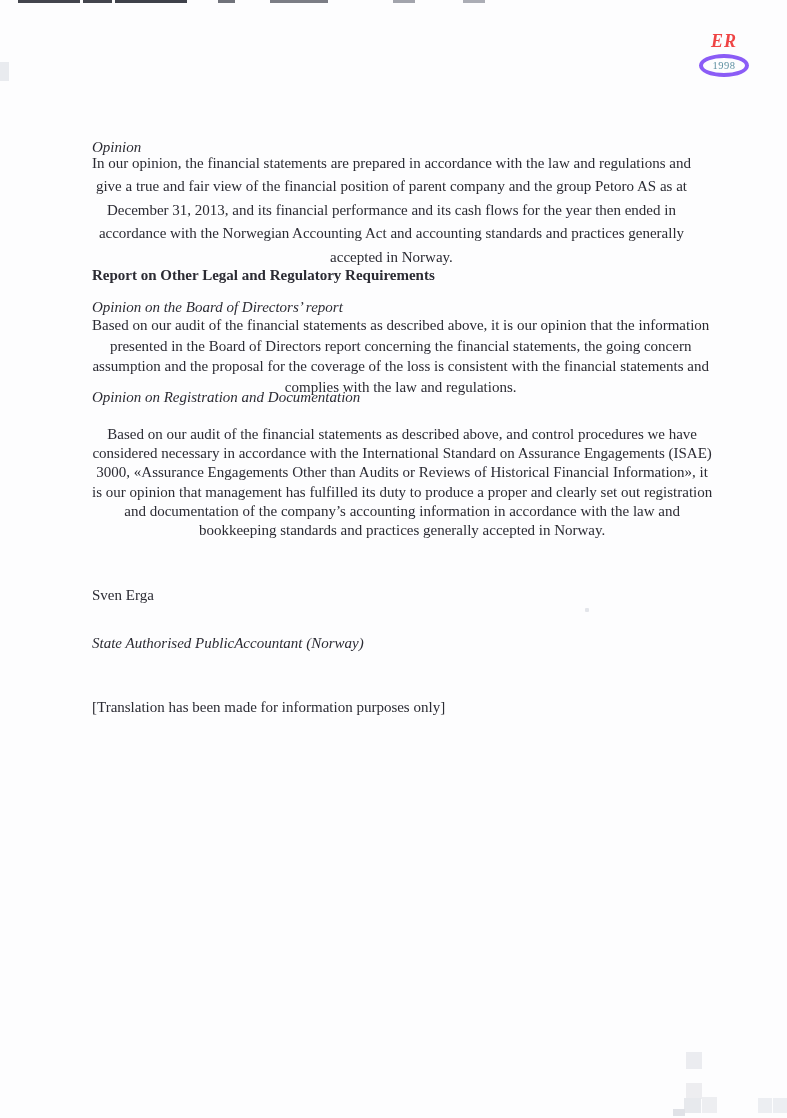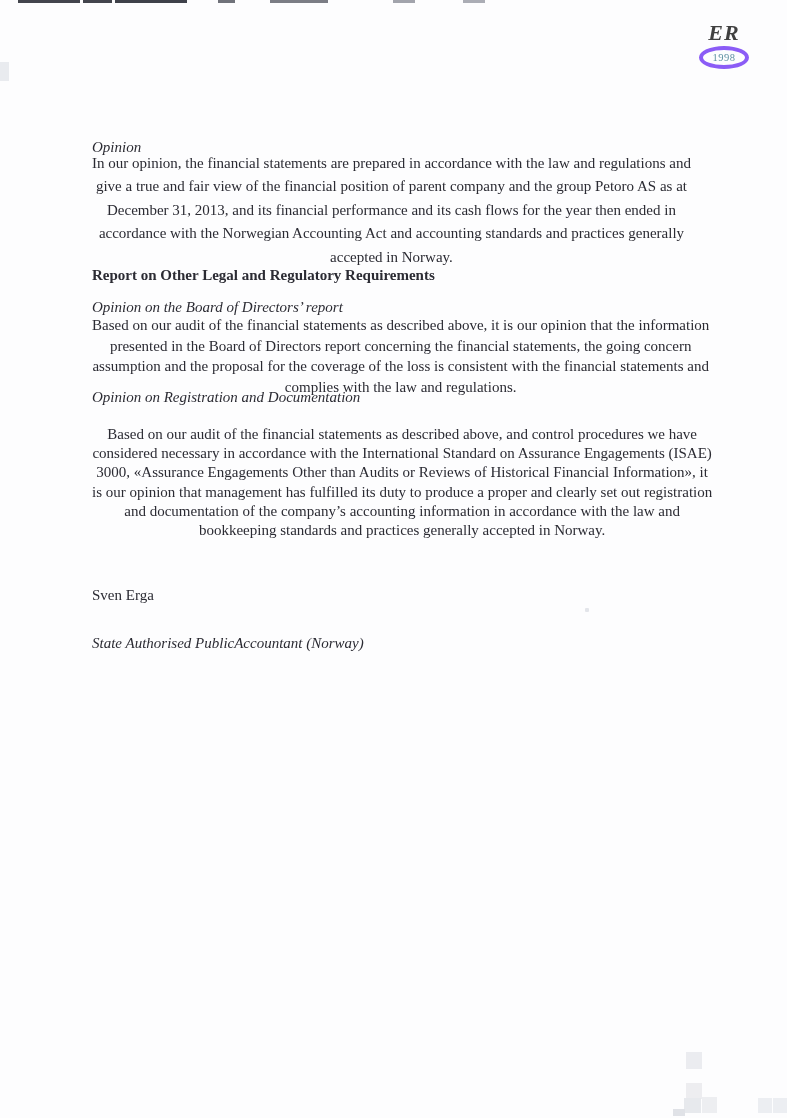--- a/index.html
+++ b/index.html
@@ -27,22 +27,23 @@
   .bsq-b{left:686px;top:1083px;width:16px;height:16px;background:#ededf0;}
   .bsq-c{left:684px;top:1098px;width:17px;height:15px;background:#e7e9ed;}
   .bsq-d{left:702px;top:1097px;width:15px;height:16px;background:#edeef1;}
   .bsq-e{left:673px;top:1109px;width:12px;height:7px;background:#e0e2e7;}
   .bsq-f{left:758px;top:1098px;width:14px;height:15px;background:#eceef2;}
   .bsq-g{left:773px;top:1098px;width:14px;height:15px;background:#eceef2;}
   
   .logo{position:absolute;left:696px;top:22px;width:56px;text-align:center;}
   .logo-monogram{
     font-style:italic;font-weight:bold;
-    font-size:22px;line-height:22px;letter-spacing:1px;
-    color:#404040;
+    font-size:18px;line-height:22px;letter-spacing:1px;
+    color:#ef4444;
+    margin-top:8px;
   }
   .logo-year{
     margin:2px auto 0;
     width:42px;height:15px;
     border:4px solid #8b5cf6;border-radius:50%;
     font-size:10.5px;line-height:15px;letter-spacing:0.5px;
     color:#5d90a1;
   }
   
   .tb{position:absolute;left:92px;white-space:pre;font-size:15px;text-align:center;}
@@ -102,20 +103,21 @@
   <div class="tb lh-c registration-body">Based on our audit of the financial statements as described above, and control procedures we have
 considered necessary in accordance with the International Standard on Assurance Engagements (ISAE)
 3000, «Assurance Engagements Other than Audits or Reviews of Historical Financial Information», it
 is our opinion that management has fulfilled its duty to produce a proper and clearly set out registration
 and documentation of the company’s accounting information in accordance with the law and
 bookkeeping standards and practices generally accepted in Norway.</div>
 
   <div class="tb lh-a signer-name">Sven Erga</div>
   <div class="tb lh-a it signer-title">State Authorised PublicAccountant (Norway)</div>
 
+  <div class="tb lh-a footnote">[Translation has been made for information purposes only]</div>
 
   <div class="bsq bsq-a"></div>
   <div class="bsq bsq-b"></div>
   <div class="bsq bsq-c"></div>
   <div class="bsq bsq-d"></div>
   <div class="bsq bsq-e"></div>
   <div class="bsq bsq-f"></div>
   <div class="bsq bsq-g"></div>
 
 </div>

